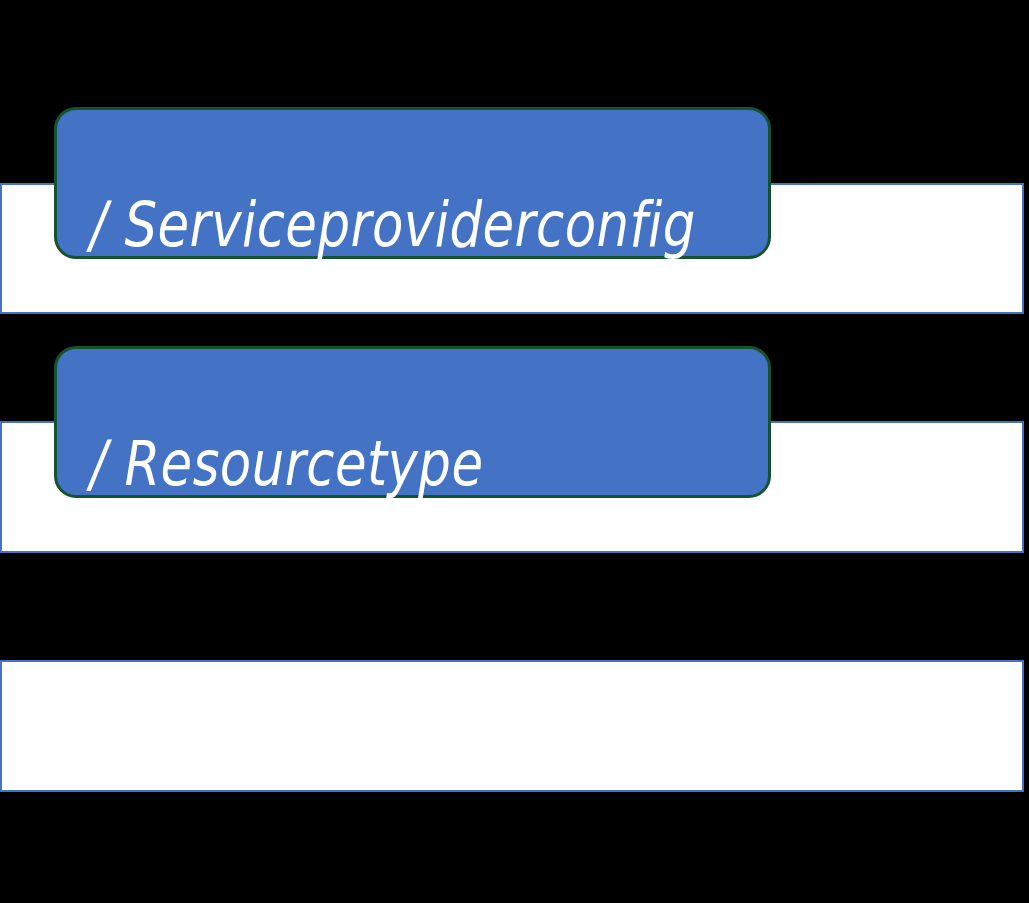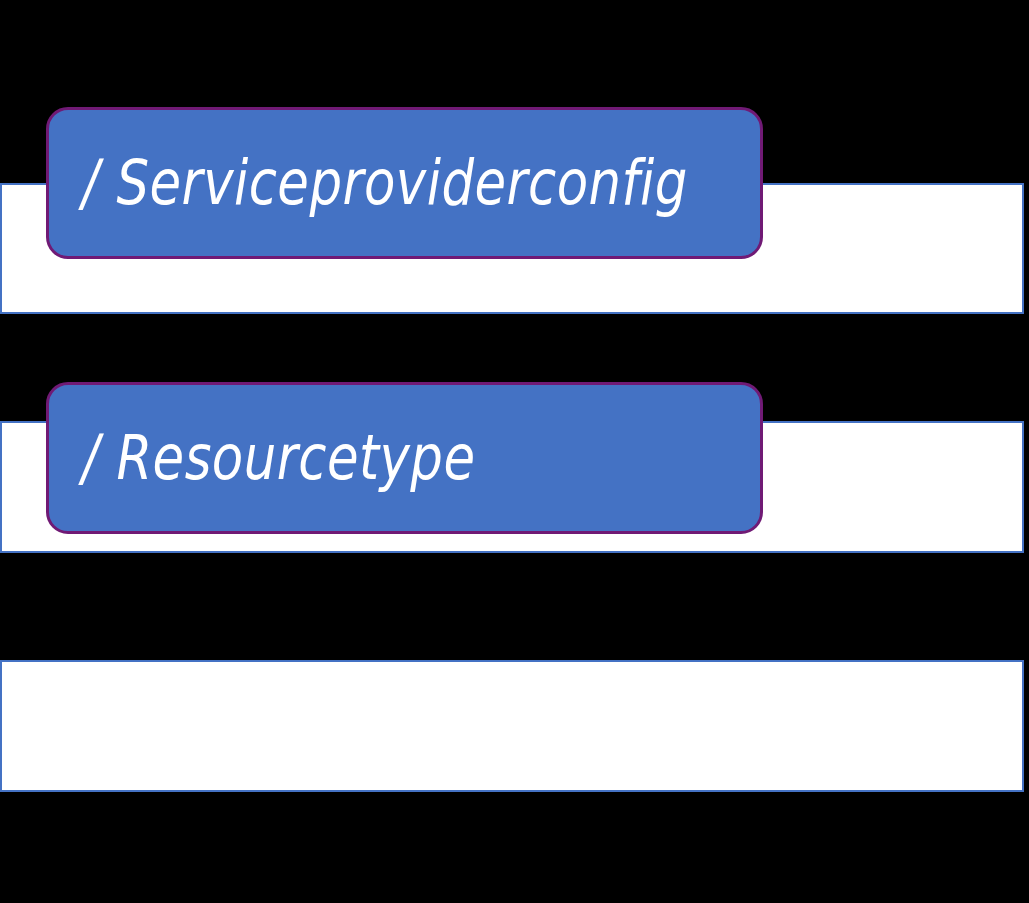--- a/index.html
+++ b/index.html
@@ -33,33 +33,33 @@
     border: 2px solid #4472C4;
     box-sizing: border-box;
   }
   .band-1 { top: 183px;  height: 131px; }
   .band-2 { top: 421px;  height: 132px; }
   .band-3 { top: 660px;  height: 132px; }
 
   
   .node {
     position: absolute;
-    left: 46px;
+    left: 54px;
     width: 717px;
     height: 152px;
     background: #4472C4;
-    border: 3px solid #701a75;
+    border: 3px solid #14532d;
     border-radius: 22px;
     box-sizing: border-box;
     display: flex;
-    align-items: center;
+    align-items: flex-end;
     padding-left: 33px;
   }
   .node-1 { top: 107px; }
-  .node-2 { top: 346px; margin-top: 36px; }
+  .node-2 { top: 346px; }
   .node-3 { top: 586px; }
 
   .node-label {
     color: #FFFFFF;
     font-style: italic;
     font-weight: 400;
     font-size: 62px;
     line-height: 1;
     letter-spacing: 0.5px;
     white-space: nowrap;

